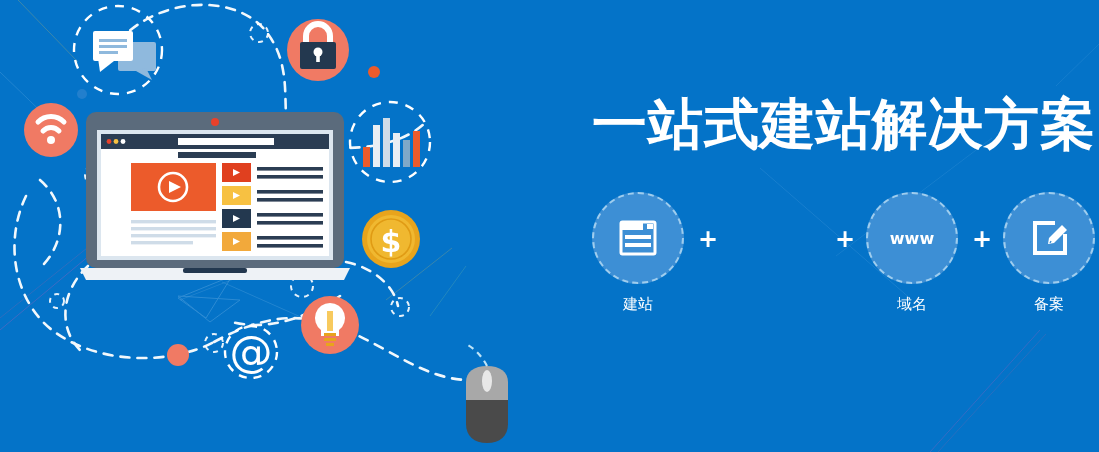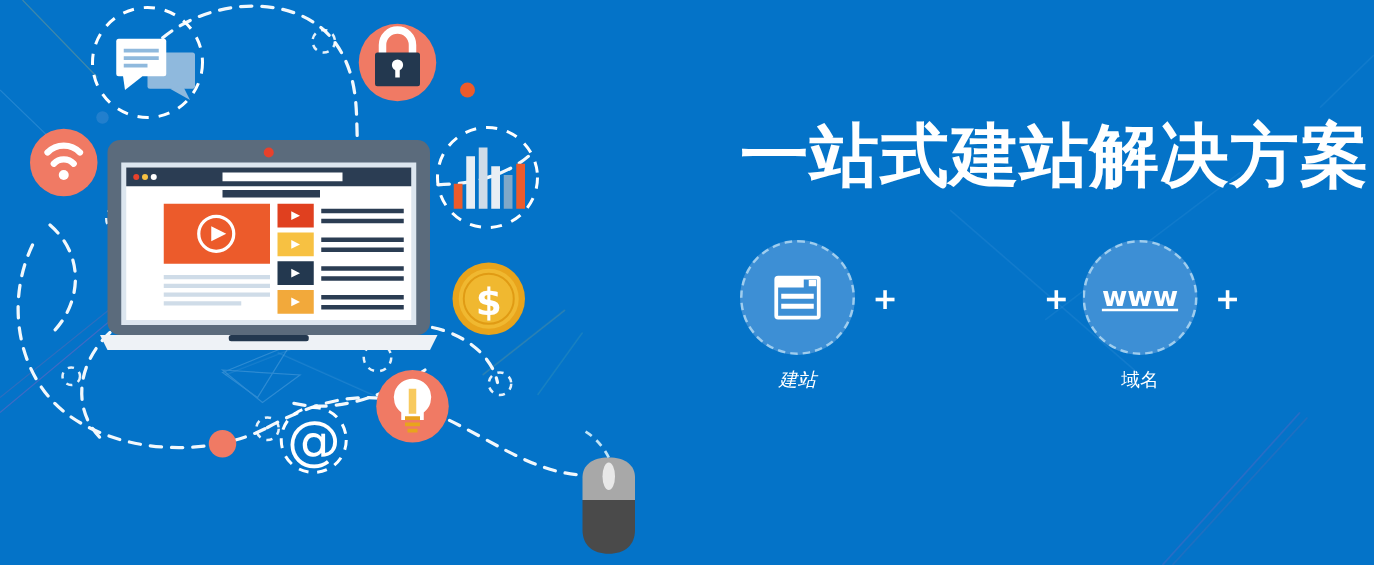--- a/index.html
+++ b/index.html
@@ -41,23 +41,22 @@
     border:2px dashed #9fcdee;
     position:relative;
     display:flex; align-items:center; justify-content:center;
   }
   .icon-circle svg { display:block; }
   .icon-label {
     margin-top:11px; color:#ffffff; font-size:15px; line-height:18px;
     font-family:"DejaVu Sans","Liberation Sans",sans-serif;
   }
   .www-text {
-    color:#ffffff; font-size:22px; font-weight:bold; letter-spacing:0px;
-    font-family:"DejaVu Sans","Liberation Sans",sans-serif;
-    text-decoration:underline;
+    color:#ffffff; font-size:16px; font-weight:bold; letter-spacing:0px;
+    font-family:"DejaVu Sans","Liberation Sans",sans-serif;
   }
   .plus-sep {
     position:absolute; top:36px; width:22px; height:22px;
     color:#ffffff; font-size:24px; line-height:22px; text-align:center;
     font-weight:bold;
     font-family:"DejaVu Sans","Liberation Sans",sans-serif;
   }
   
   #illustration { position:absolute; left:0; top:0; width:560px; height:452px; }
 </style>
@@ -234,21 +233,21 @@
 
       <path d="M 80 268 L 350 268 L 344 280 L 86 280 Z" fill="#eef2f6"></path>
       <rect x="183" y="268" width="64" height="5" rx="2" fill="#23384f"></rect>
     </g>
   </svg>
 
   <div id="headline">一站式建站解决方案</div>
 
   <div id="icon-row">
 
-    <div class="icon-group" style="left:0px;font-style:italic;">
+    <div class="icon-group" style="left:0px;">
       <div class="icon-circle">
         <svg width="44" height="44" viewBox="0 0 44 44">
           <rect x="5" y="6" width="34" height="32" rx="1.5" fill="none" stroke="#ffffff" stroke-width="3"></rect>
           <rect x="5" y="6" width="22" height="8" fill="#ffffff"></rect>
           <rect x="31" y="8" width="6" height="5" fill="#ffffff"></rect>
           <rect x="9" y="19" width="26" height="4" fill="#ffffff"></rect>
           <rect x="9" y="27" width="26" height="4" fill="#ffffff"></rect>
         </svg>
       </div>
       <div class="icon-label">建站</div>
@@ -258,15 +257,25 @@
     <div class="plus-sep" style="left:242px;">+</div>
 
     <div class="icon-group" style="left:274px;">
       <div class="icon-circle">
         <span class="www-text">www</span>
       </div>
       <div class="icon-label">域名</div>
     </div>
     <div class="plus-sep" style="left:379px;">+</div>
 
+    <div class="icon-group" style="left:411px;">
+      <div class="icon-circle">
+        <svg width="44" height="44" viewBox="0 0 44 44">
+          <path d="M 28 7 L 8 7 L 8 37 L 38 37 L 38 18" fill="none" stroke="#ffffff" stroke-width="4" stroke-linejoin="miter"></path>
+          <path d="M 22 22 L 35 9 L 40 14 L 27 27 L 21 28 Z" fill="#ffffff"></path>
+          <path d="M 24 25 L 23 27" stroke="#3d8fd5" stroke-width="1.4"></path>
+        </svg>
+      </div>
+      <div class="icon-label">备案</div>
+    </div>
   </div>
 
 </div>
 
 </body></html>

